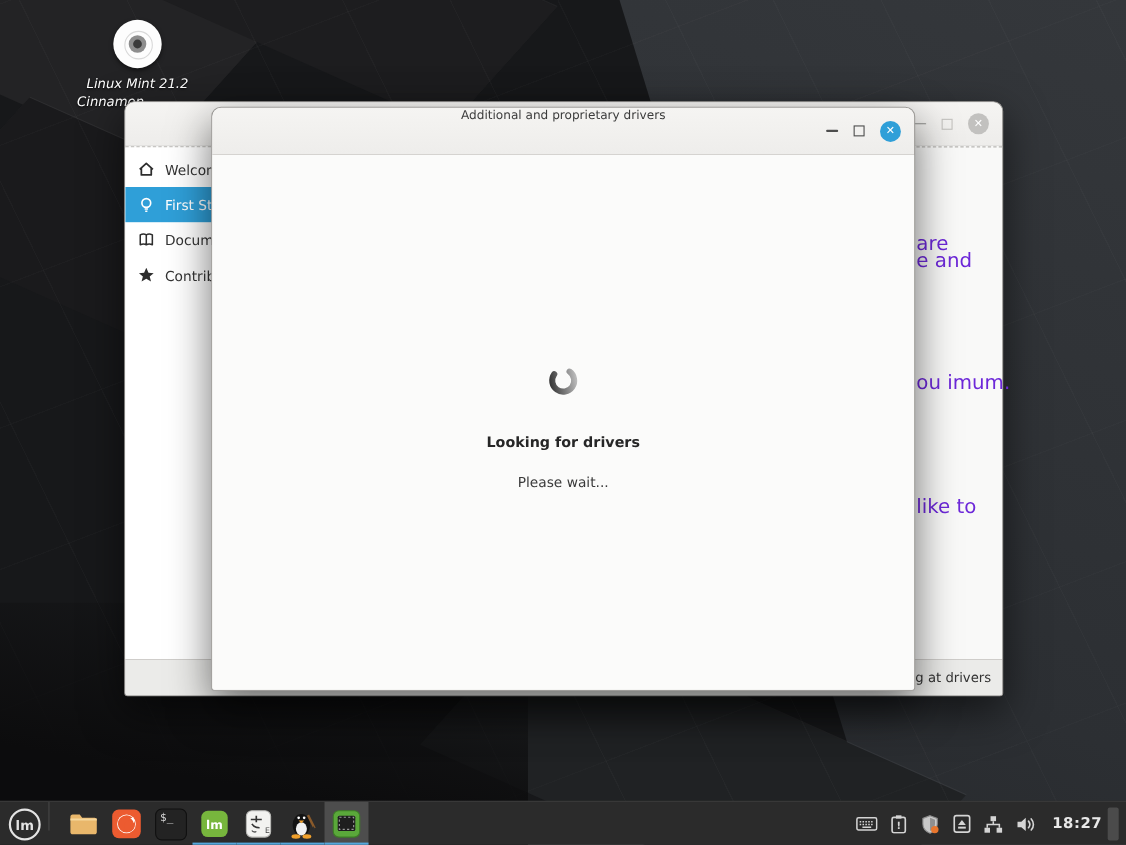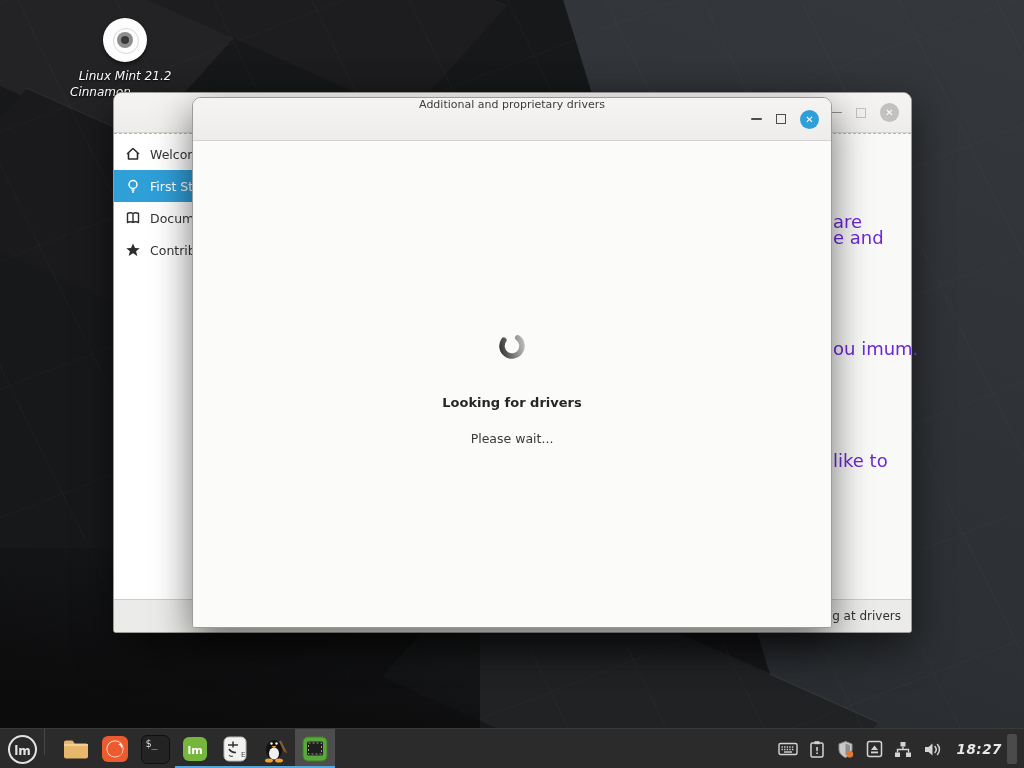--- a/index.html
+++ b/index.html
@@ -84,21 +84,21 @@
   .menu-btn { width:44px; height:40px; display:flex; align-items:center; justify-content:center; cursor:pointer; }
   .tb-sep { width:1px; height:26px; background:#474747; margin-right:10px; }
   .launcher { width:40px; height:40px; display:flex; align-items:center; justify-content:center; cursor:pointer; }
   .winbtn { width:40px; height:40px; display:flex; align-items:center; justify-content:center;
             border-bottom:3px solid #55a8dd; padding-top:3px; cursor:pointer; }
   .winbtn.active { background:#4d4d4d; }
   .term-icon { width:29px; height:29px; background:#232323; border:1px solid #101010; border-radius:6px;
                color:#d8d8d8; font-family:"DejaVu Sans Mono",monospace; font-size:10px; padding:2px 0 0 4px; }
   .tray { position:absolute; right:22px; top:0; height:40px; display:flex; align-items:center; gap:11px; }
   .tray-icon { display:flex; align-items:center; cursor:pointer; }
-  .clock { font-size:13.5px; font-weight:bold; color:#e9e9e9; letter-spacing:.5px; margin-left:4px; cursor:pointer;font-style:italic; }
+  .clock { font-size:13.5px; font-weight:bold; color:#e9e9e9; letter-spacing:.5px; margin-left:4px; cursor:pointer; }
   .show-desktop { position:absolute; right:7px; top:5px; width:10px; height:30px; background:#4b4b4b;
                   border-radius:2px; cursor:pointer; }
 </style>
 </head>
 <body>
 
 <div class="wallpaper">
   <div class="wp-block wp-b1"></div>
   <div class="wp-block wp-b2"></div>
   <div class="wp-block wp-b3"></div>

